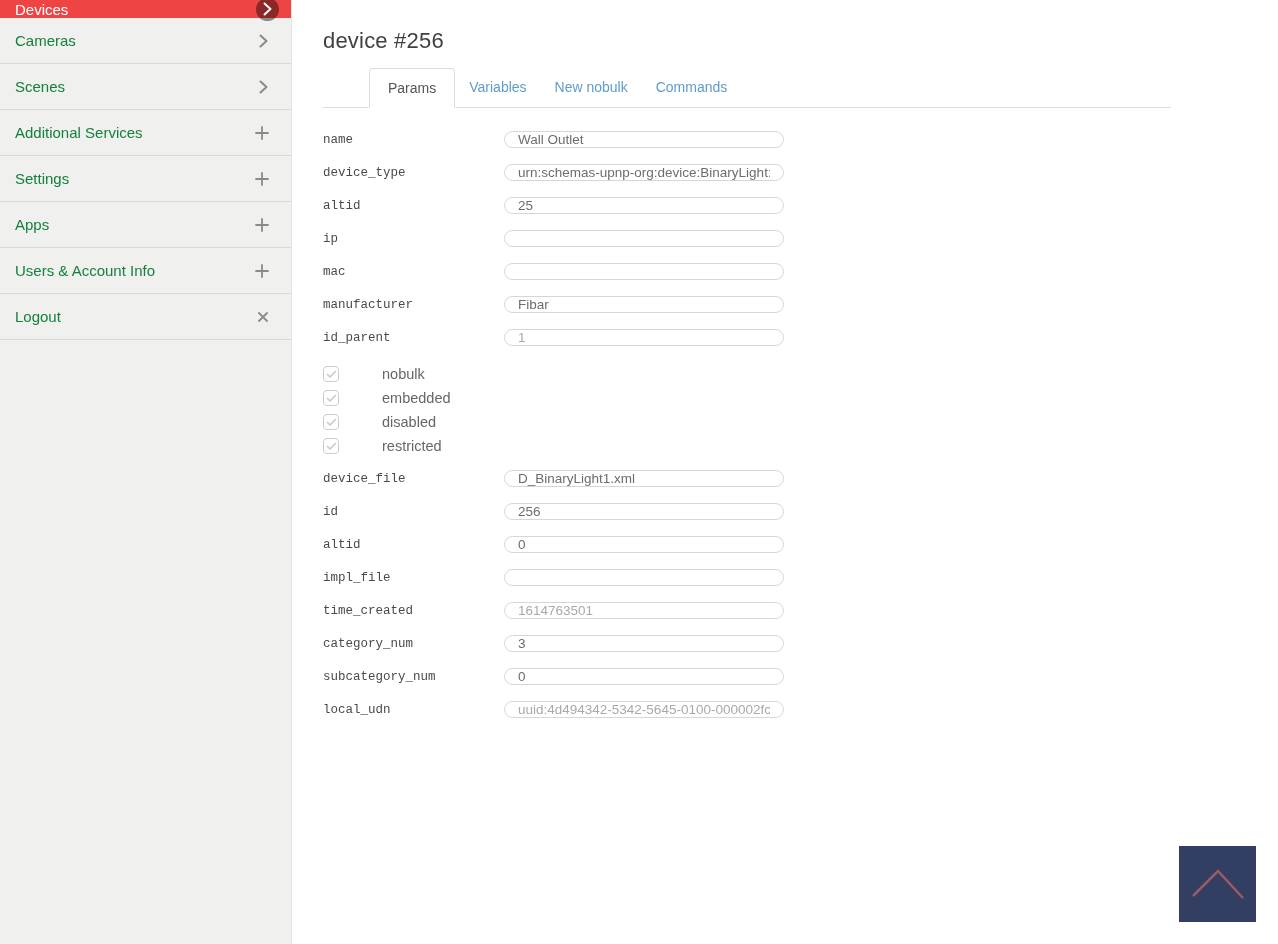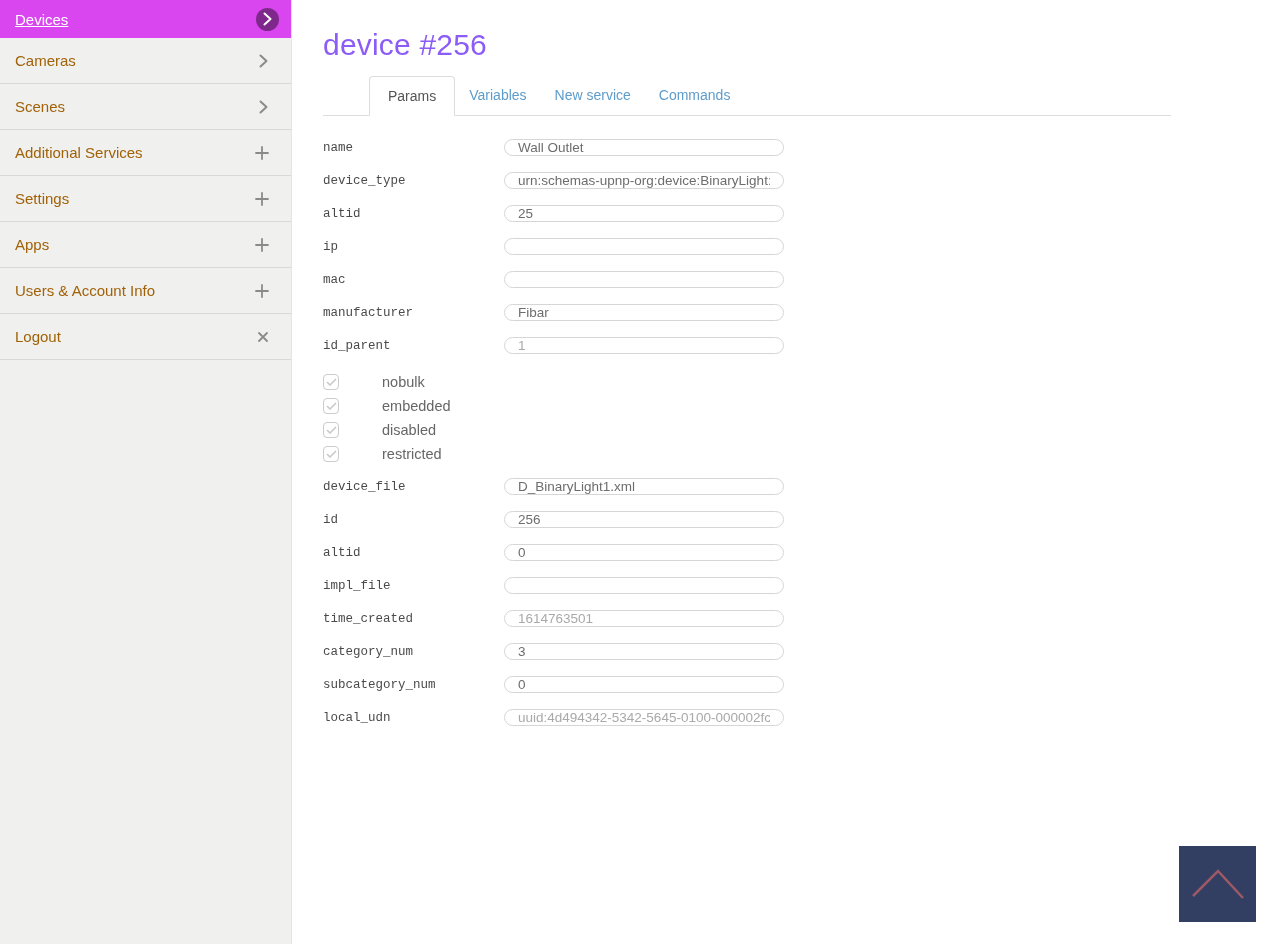--- a/index.html
+++ b/index.html
@@ -17,50 +17,49 @@
     width: 292px;
     background: #f0f0ef;
     border-right: 1px solid #e4e4e3;
     z-index: 5;
   }
   .side-item {
     height: 46px;
     display: flex; align-items: center; justify-content: space-between;
     padding: 0 22px 0 15px;
     border-bottom: 1px solid #d9d9d8;
-    color: #a16207;
+    color: #15803d;
     font-size: 15px;
     cursor: pointer;
   }
   .side-item.active {
-    height: 38px;
-    background: #d946ef;
+    height: 18px;
+    background: #ef4444;
     color: #ffffff;
     border-bottom: none;
     padding-right: 12px;
-    text-decoration: underline;
   }
   .side-icon { display: flex; align-items: center; justify-content: center; }
   .side-icon svg { display: block; }
   .circle-btn {
     width: 23px; height: 23px; border-radius: 50%;
     background: rgba(0,0,0,0.42);
     display: flex; align-items: center; justify-content: center;
   }
 
   
   .main {
     margin-left: 293px;
     padding: 28px 0 0 30px;
   }
   .page-title {
     margin: 0 4px 14px 0;
-    font-size: 30px;
+    font-size: 22px;
     font-weight: 400;
-    color: #8b5cf6;
+    color: #404040;
     letter-spacing: 0.2px;
   }
   .tabbar {
     display: flex;
     width: 848px;
     border-bottom: 1px solid #dddddd;
     font-size: 14px;
     padding-left: 46px;
   }
   .tab {
@@ -196,21 +195,21 @@
         </svg>
       </span>
     </div>
   </nav>
 
 <main class="main">
   <h1 class="page-title">device #256</h1>
   <div class="tabbar" id="tabbar">
       <div class="tab active">Params</div>
       <div class="tab">Variables</div>
-      <div class="tab">New service</div>
+      <div class="tab">New nobulk</div>
       <div class="tab">Commands</div>
     </div>
   <div class="form" id="form">
       <div class="frow">
         <label class="flabel">name</label>
         <input type="text" value="Wall Outlet" style="">
       </div>
       <div class="frow">
         <label class="flabel">device_type</label>
         <input type="text" value="urn:schemas-upnp-org:device:BinaryLight:1" style="">

